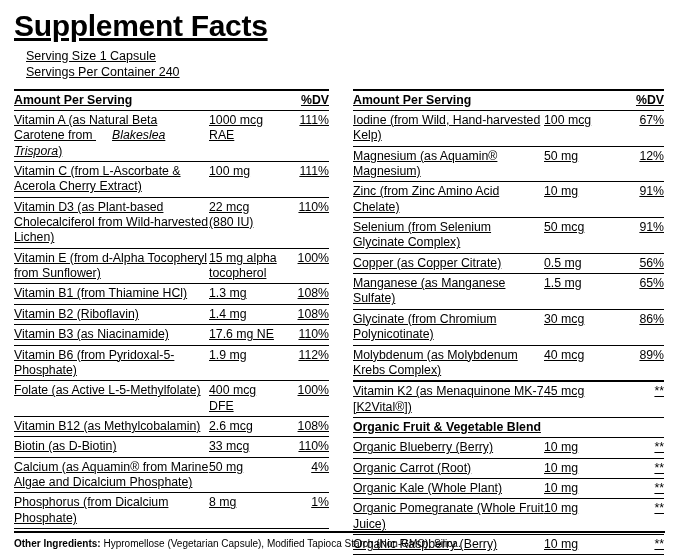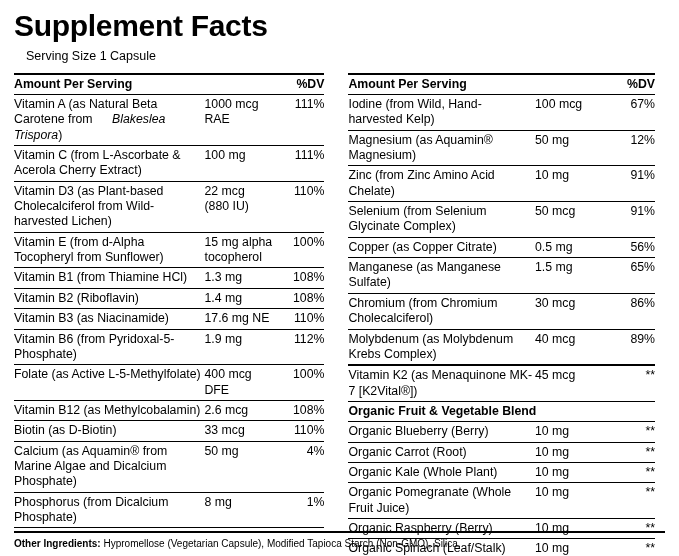--- a/index.html
+++ b/index.html
@@ -11,22 +11,23 @@
     width: 679px;
     height: 556px;
     font-family: "Liberation Sans", sans-serif;
     color: #000000;
     position: relative;
     overflow: hidden;
   }
   .page {
     width: 679px;
     height: 556px;
-    padding: 8px 24px 6px 14px;
+    padding: 8px 8px 6px 14px;
     position: relative;
+    text-decoration: underline;
   }
   .title {
     font-size: 30px;
     font-weight: bold;
     letter-spacing: -0.3px;
     line-height: 1.05;
     margin: 2px 0 6px 0;
   }
   .serving-line {
     font-size: 12.5px;
@@ -90,20 +91,21 @@
   }
   .other .lbl { font-weight: bold; }
 </style>
 </head>
 <body>
 
 <div class="page">
 
   <div class="title">Supplement Facts</div>
   <div class="serving-line">Serving Size 1 Capsule</div>
+  <div class="serving-line">Servings Per Container 240</div>
 
   <div class="cols">
 
     <div class="col left">
       <table class="facts">
         <tbody>
           <tr class="hdr-row">
             <td class="name">Amount Per Serving</td>
             <td class="amt"></td>
             <td class="dv">%DV</td>
@@ -213,21 +215,21 @@
             <td class="name">Copper (as Copper Citrate)</td>
             <td class="amt">0.5 mg</td>
             <td class="dv">56%</td>
           </tr>
           <tr class="row">
             <td class="name">Manganese (as Manganese Sulfate)</td>
             <td class="amt">1.5 mg</td>
             <td class="dv">65%</td>
           </tr>
           <tr class="row">
-            <td class="name">Chromium (from Chromium Cholecalciferol)</td>
+            <td class="name">Glycinate (from Chromium Polynicotinate)</td>
             <td class="amt">30 mcg</td>
             <td class="dv">86%</td>
           </tr>
           <tr class="row noline">
             <td class="name">Molybdenum (as Molybdenum Krebs Complex)</td>
             <td class="amt">40 mcg</td>
             <td class="dv">89%</td>
           </tr>
           <tr class="row thick-top">
             <td class="name">Vitamin K2 (as Menaquinone MK-7 [K2Vital®])</td>

